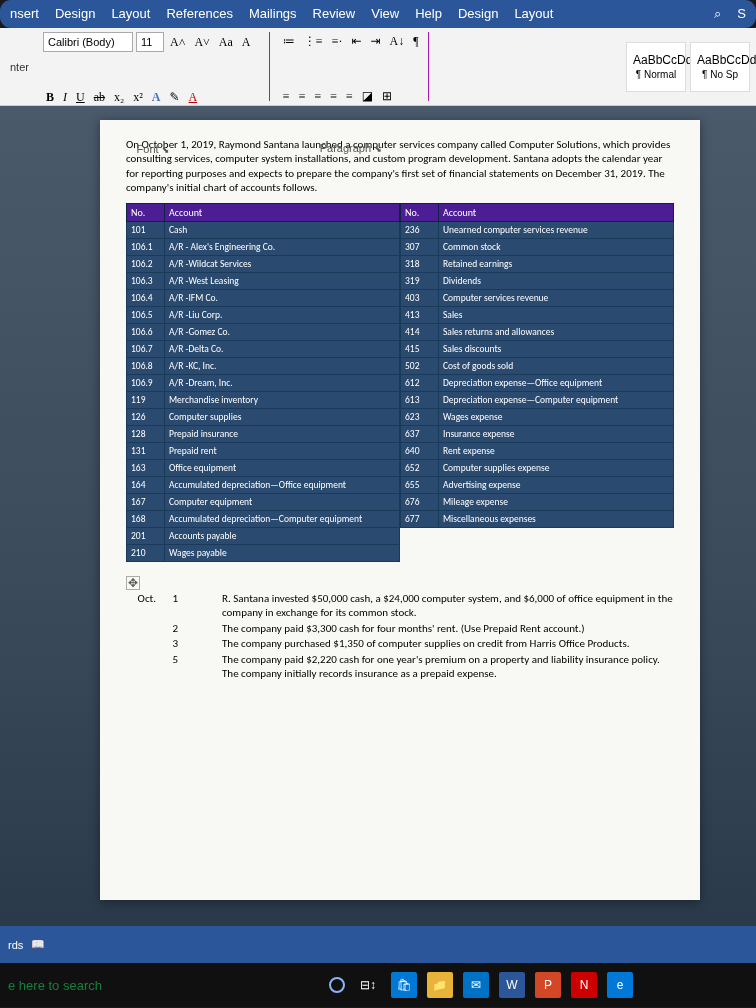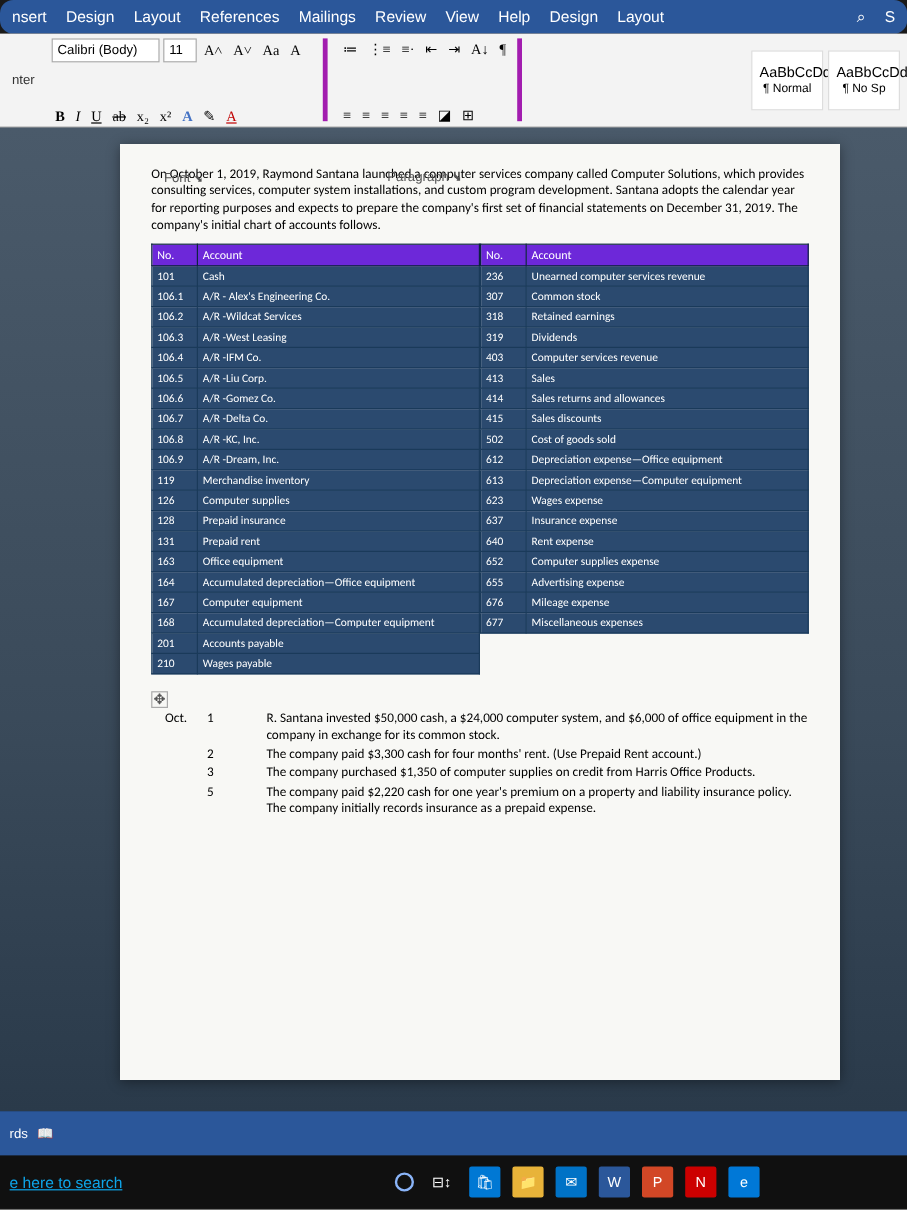--- a/index.html
+++ b/index.html
@@ -2,55 +2,55 @@
 <html><head>
 <meta charset="utf-8">
 <style>
 * { box-sizing: border-box; margin: 0; padding: 0; }
 body { font-family: "Segoe UI", Arial, sans-serif; background: #1a1a1a; width: 756px; height: 1008px; overflow: hidden; position: relative; }
 
 .ribbon-tabs { background: #2b579a; color: #fff; display: flex; gap: 16px; padding: 6px 10px; font-size: 13px; height: 28px; align-items: flex-start; border-radius: 11px; }
 .ribbon-tabs span { cursor: pointer; }
 
 .ribbon { background: #f3f3f3; border-bottom: 1px solid #ccc; padding: 4px 6px; display: flex; align-items: center; gap: 4px; height: 78px; position: relative; }
-.ribbon-group { display: flex; flex-direction: column; border-right: 4px solid #a21caf; padding: 0 6px; height: 100%; justify-content: space-between; gap: 36px; }
+.ribbon-group { display: flex; flex-direction: column; border-right: 1px solid #a21caf; padding: 0 6px; height: 100%; justify-content: space-between; gap: 36px; }
 .ribbon-row { display: flex; align-items: center; gap: 3px; }
 .font-box { border: 1px solid #aaa; background: #fff; font-size: 11px; padding: 1px 4px; height: 20px; display: inline-flex; align-items: center; }
 .font-name { width: 90px; }
 .font-size { width: 28px; }
 .rbtn { border: none; background: transparent; font-size: 12px; padding: 2px 3px; cursor: pointer; font-family: "Times New Roman", serif; }
 .group-label { text-align: center; font-size: 11px; color: #555; padding-bottom: 2px; }
 .dialog-launcher { font-size: 9px; color: #555; cursor: pointer; }
 .style-box { border: 1px solid #ddd; background: #fff; padding: 4px 6px; text-align: center; font-size: 10px; width: 60px; height: 50px; display: flex; flex-direction: column; justify-content: center; gap: 2px; }
 .style-sample { font-size: 12px; }
 .left-label { writing-mode: horizontal-tb; font-size: 11px; color: #333; padding: 0 4px; align-self: center; }
 
 .doc-area { background: linear-gradient(180deg, #4a5a6a 0%, #3a4a5a 60%, #2a3a4a 100%); padding: 14px 0 0 100px; height: 820px; overflow: hidden; }
 .page { background: #f8f8f5; width: 600px; min-height: 780px; padding: 18px 26px; box-shadow: 0 2px 10px rgba(0,0,0,.4); color: #000; font-family: Calibri, Arial, sans-serif; font-size: 11px; }
 .page h3 { font-size: 12px; font-weight: bold; margin-bottom: 6px; }
 .intro { font-size: 11px; line-height: 1.3; margin-bottom: 8px; }
 
 .coa { display: flex; gap: 0; margin-bottom: 14px; }
 .coa-col { flex: 1; }
 table { border-collapse: collapse; width: 100%; }
-th { background: #6d28d9; color: #fff; font-size: 10px; font-weight: normal; padding: 2px 4px; text-align: left; border: 1px solid #0d2340; }
+th { background: #4c1d95; color: #fff; font-size: 10px; font-weight: normal; padding: 2px 4px; text-align: left; border: 1px solid #0d2340; }
 td { background: #2b4a6f; color: #fff; font-size: 9.5px; padding: 2px 4px; border: 1px solid #1a3a5a; }
 td.no { width: 38px; }
 
 .move-handle { font-size: 12px; color: #555; border: 1px solid #aaa; width: 14px; height: 14px; display: inline-flex; align-items: center; justify-content: center; margin-bottom: 2px; }
 .journal { display: flex; gap: 10px; font-size: 11px; }
 .journal-label { width: 30px; text-align: right; }
 .journal-entries { flex: 1; }
 .journal-entries div { margin-bottom: 2px; display: flex; gap: 8px; }
 .journal-entries .n { width: 12px; text-align: right; }
 .journal-entries .t { flex: 1; line-height: 1.25; margin-left: 36px; }
 
 .status-bar { background: #2b579a; color: #fff; font-size: 11px; padding: 3px 8px; height: 37px; display: flex; align-items: center; gap: 8px; }
 .taskbar { background: #101010; height: 44px; display: flex; align-items: center; padding: 0 8px; gap: 6px; color: #ccc; }
-.search-area { flex: 0 0 200px; display: flex; align-items: center; gap: 8px; font-size: 13px; color: #0ea5e9; text-decoration: underline; }
+.search-area { flex: 0 0 200px; display: flex; align-items: center; gap: 8px; font-size: 13px; color: #15803d; }
 .task-icons { flex: 1; display: flex; align-items: center; justify-content: center; gap: 10px; }
 .ticon { width: 26px; height: 26px; border-radius: 2px; display: flex; align-items: center; justify-content: center; font-size: 12px; color: #fff; }
 .cortana { width: 16px; height: 16px; border: 2px solid #8ab4f8; border-radius: 50%; }
 </style>
 </head>
 <body>
 
 <div class="ribbon-tabs">
   <span>nsert</span>
   <span>Design</span>

